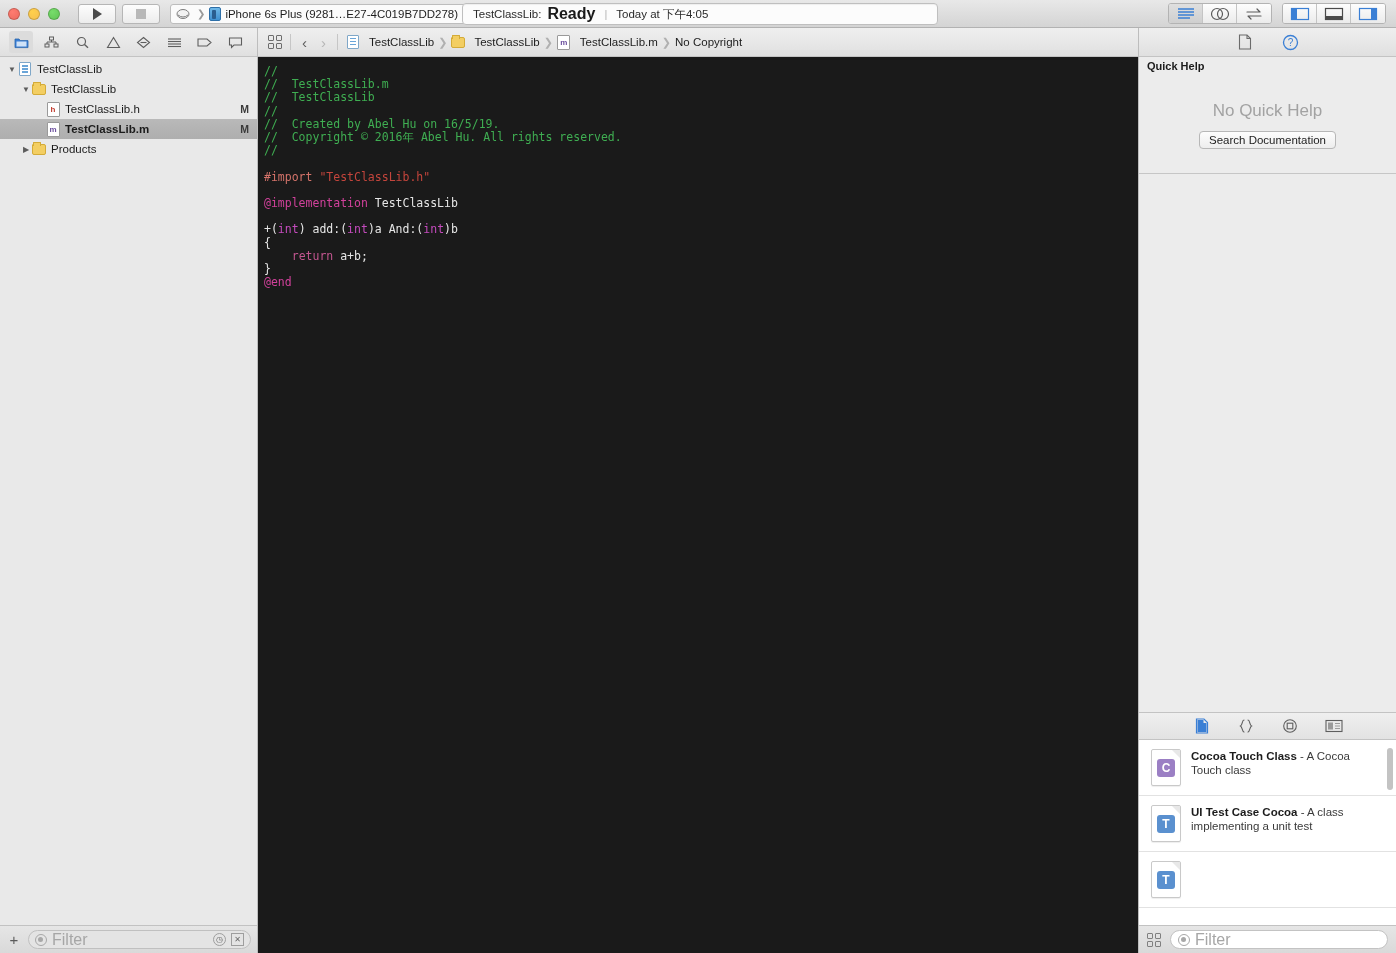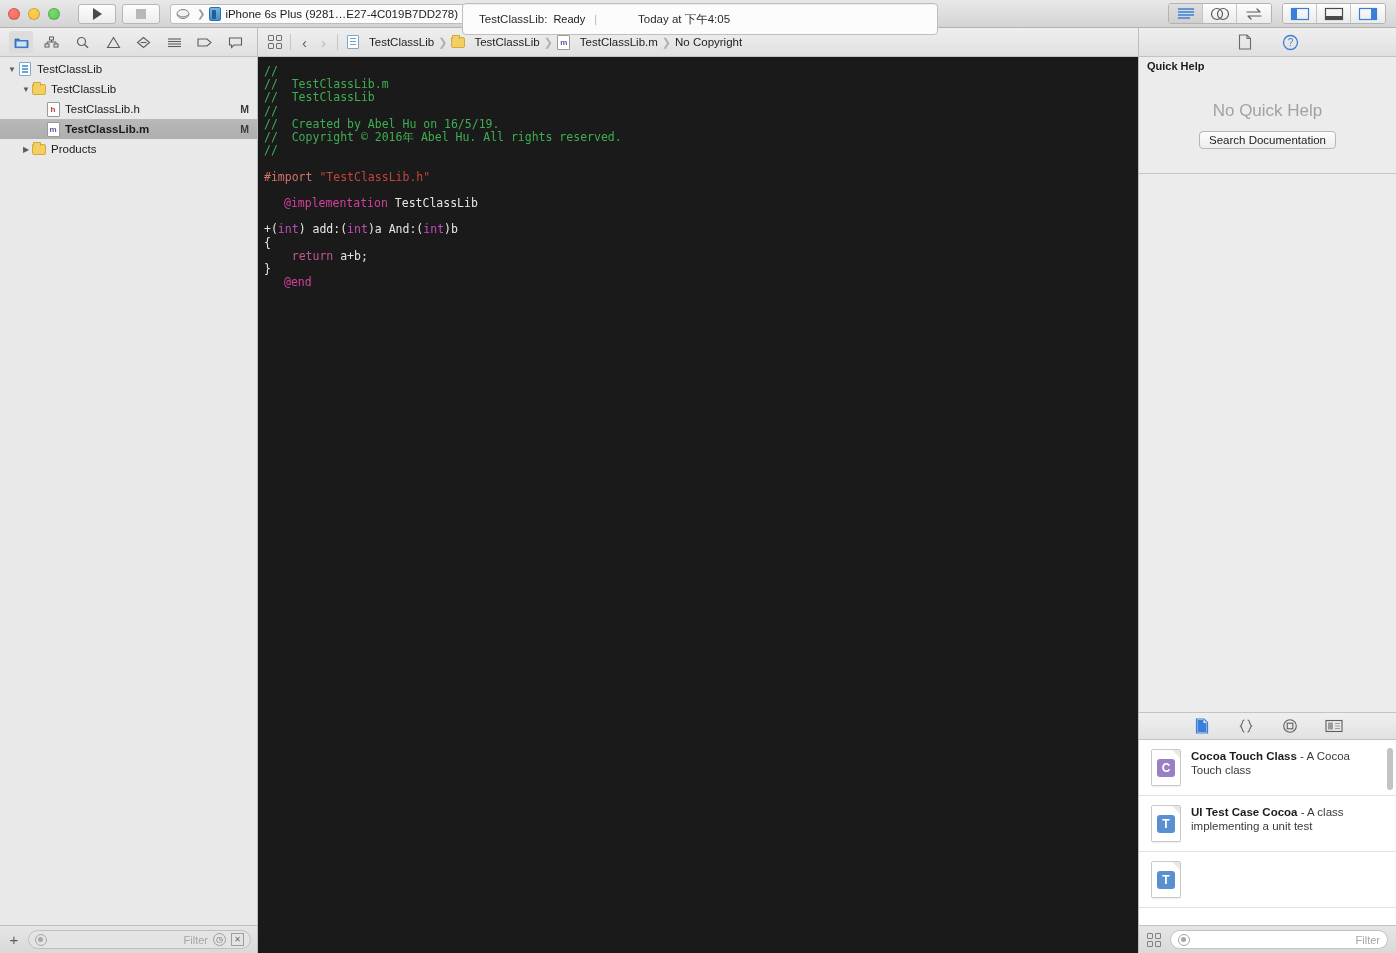--- a/index.html
+++ b/index.html
@@ -48,30 +48,30 @@
   .dev-ico {
     width: 12px; height: 14px; border-radius: 2px;
     background: linear-gradient(#6fb8e8, #3f8fd0);
     border: 1px solid #2d6fa8;
     position: relative;
   }
   .dev-ico::after { content: ""; position: absolute; left: 2px; top: 2px; width: 4px; height: 9px; background: #2a5d8f; border-radius: 1px; }
 
   .status {
     position: absolute; left: 462px; top: 3px;
-    width: 476px; height: 32px;
+    width: 476px; height: 22px;
     background: #fcfcfc;
     border: 1px solid #bfbfbf; border-radius: 4px;
     box-shadow: inset 0 1px 1px rgba(0,0,0,.06);
-    display: flex; align-items: center; padding: 0 16px; gap: 6px;
+    display: flex; align-items: center; padding: 0 10px; gap: 6px;
   }
   .status-proj { font-size: 11.5px; color: #2a2a2a; }
-  .status-state { font-size: 11px; color: #1a1a1a; font-weight: normal; }
+  .status-state { font-size: 16px; color: #1a1a1a; font-weight: bold; }
   .status-sep { color: #b5b5b5; margin: 0 3px; }
-  .status-time { font-size: 11.5px; color: #2a2a2a; margin-left: 32px; }
+  .status-time { font-size: 11.5px; color: #2a2a2a; }
 
   .toolbar-right { margin-left: auto; display: flex; align-items: center; gap: 10px; padding-right: 2px; }
   .seg { display: flex; height: 21px; border: 1px solid #b3b3b3; border-radius: 3px; overflow: hidden; background: #f2f2f2; }
   .seg > div {
     width: 34px; display: flex; align-items: center; justify-content: center;
     background: linear-gradient(#fdfdfd, #ebebeb);
     border-right: 1px solid #c4c4c4;
   }
   .seg > div:last-child { border-right: none; }
   .seg > div.on { background: linear-gradient(#dfdfdf, #cfcfcf); }
@@ -119,21 +119,21 @@
     display: flex; align-items: center; padding: 0 6px; gap: 6px;
   }
   .plus { width: 16px; text-align: center; font-size: 15px; color: #5a5a5a; line-height: 1; }
   .filterfield {
     flex: 1 1 auto; height: 19px;
     background: #e4e4e4; border: 1px solid #c0c0c0; border-radius: 10px;
     display: flex; align-items: center; padding: 0 6px; gap: 5px;
   }
   .filt-ico { width: 12px; height: 12px; border-radius: 50%; border: 1.5px solid #a8a8a8; position: relative; }
   .filt-ico::after { content:""; position:absolute; left:2px; top:2px; width:5px; height:5px; border-radius:50%; background:#a8a8a8; }
-  .filt-ph { font-size: 11px; color: #a6a6a6; flex: 1 1 auto; text-align: right; }
+  .filt-ph { font-size: 16px; color: #a6a6a6; flex: 1 1 auto; }
   .mini-ico { width: 13px; height: 13px; border: 1px solid #9e9e9e; color:#6a6a6a; font-size:8px; display:flex; align-items:center; justify-content:center; }
   .mini-ico.rnd { border-radius: 50%; }
 
   
   .editor { flex: 1 1 auto; display: flex; flex-direction: column; min-width: 0; }
   .jumpbar {
     height: 29px; flex: 0 0 29px;
     background: linear-gradient(#efefef, #e0e0e0);
     border-bottom: 1px solid #c3c3c3;
     display: flex; align-items: center; padding: 0 10px; gap: 8px;
@@ -148,21 +148,21 @@
   .csep { color: #b0b0b0; font-size: 11px; }
   .code {
     flex: 1 1 auto; background: #1a1a1a; overflow: hidden;
     font-family: "DejaVu Sans Mono", "Liberation Mono", monospace;
     font-size: 11.5px; line-height: 13.2px;
     padding: 8px 0 0 6px; color: #dcdcdc; white-space: pre;
   }
   .cm { color: #3fae52; }
   .pp { color: #d4736a; }
   .str { color: #c4453c; }
-  .kw { color: #d1419b; margin-left: 20px; }
+  .kw { color: #d1419b; }
   .typ { color: #c44bbd; }
   .ret { color: #c2568f; text-align: center; }
   .id { color: #e6e6e6; }
 
   
   .utilities {
     width: 258px; flex: 0 0 258px;
     background: #ececec; border-left: 1px solid #bdbdbd;
     display: flex; flex-direction: column;
   }

